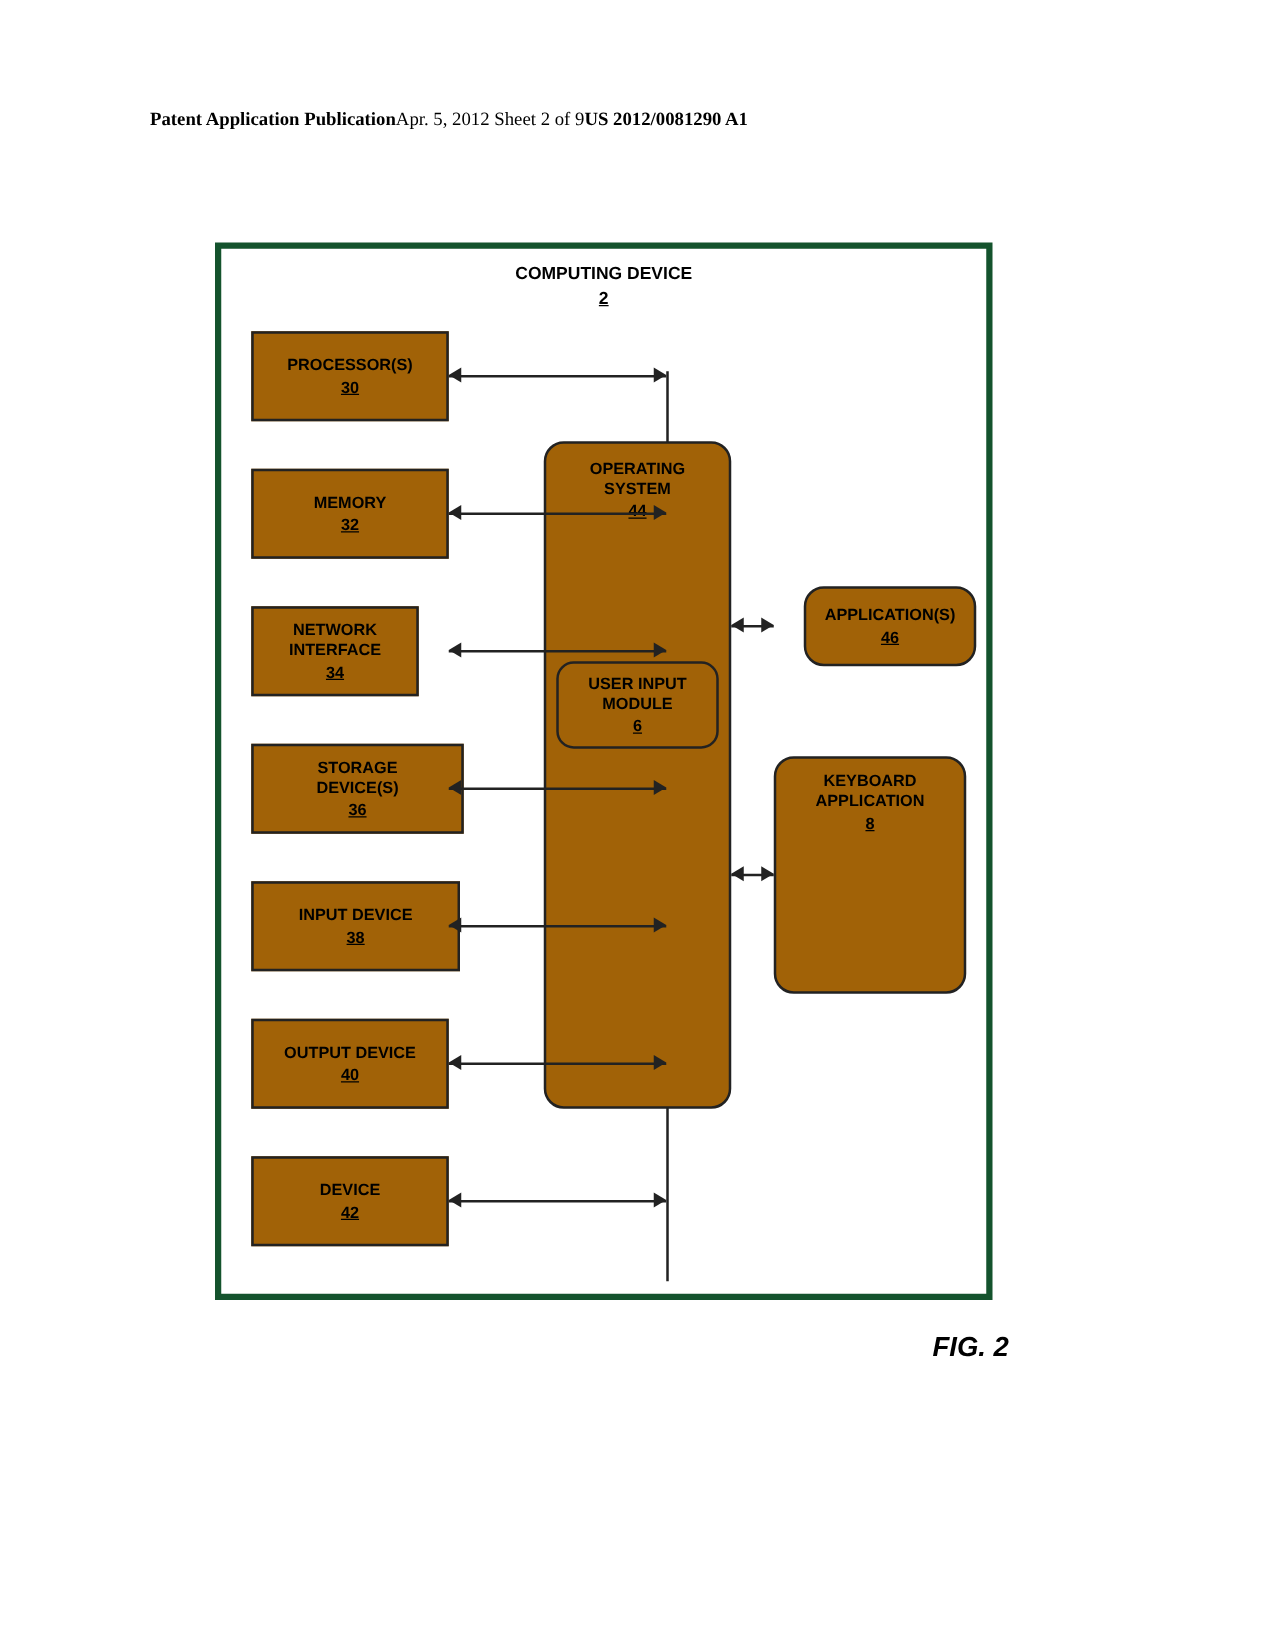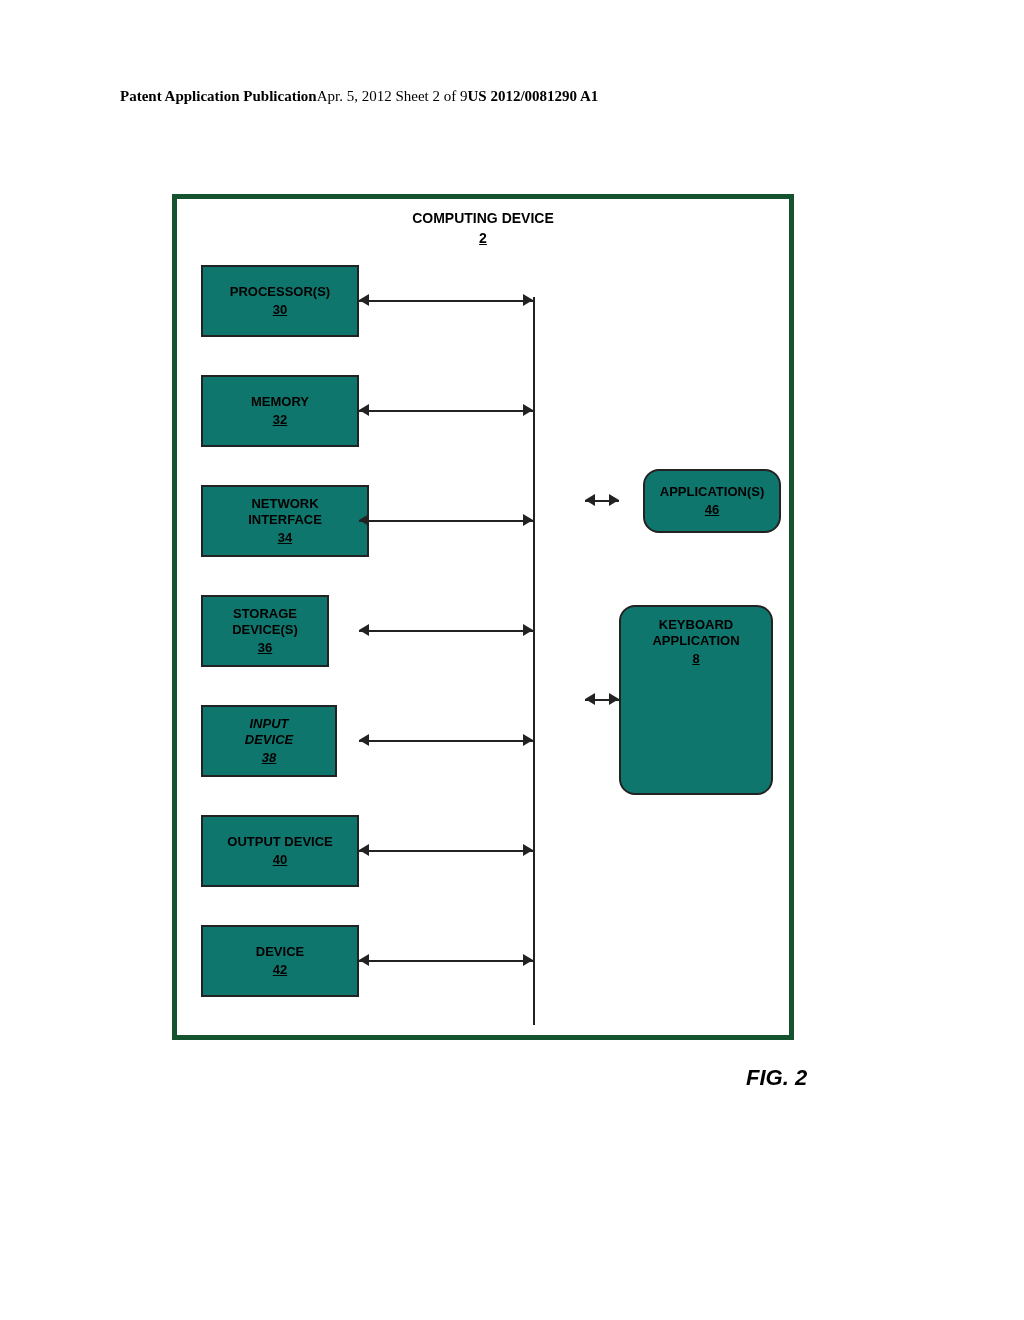--- a/index.html
+++ b/index.html
@@ -41,21 +41,21 @@
     font-weight: bold;
     font-size: 14px;
     line-height: 18px;
   }
   .outer-title .num { text-decoration: underline; display: inline-block; margin-top: 2px; }
 
   
   .box {
     position: absolute;
     border: 2px solid #222;
-    background: #0f766e;
+    background: #a16207;
     text-align: center;
     font-weight: bold;
     font-size: 13px;
     line-height: 16px;
     display: flex;
     flex-direction: column;
     align-items: center;
     justify-content: center;
     padding: 4px 22px;
   }
@@ -117,41 +117,49 @@
   <div class="bus"></div>
 
   <div class="box" style="left:24px; top:66px; width:158px; height:72px;">
     <span>PROCESSOR(S)</span>
     <span class="num">30</span>
   </div>
   <div class="box" style="left:24px; top:176px; width:158px; height:72px;">
     <span>MEMORY</span>
     <span class="num">32</span>
   </div>
-  <div class="box" style="left:24px; top:286px; width:168px; height:72px;">
+  <div class="box" style="left:24px; top:286px; width:134px; height:72px;">
     <span>NETWORK INTERFACE</span>
     <span class="num">34</span>
   </div>
-  <div class="box" style="left:24px; top:396px; width:128px; height:72px;">
+  <div class="box" style="left:24px; top:396px; width:170px; height:72px;">
     <span>STORAGE DEVICE(S)</span>
     <span class="num">36</span>
   </div>
-  <div class="box" style="left:24px; top:506px; width:136px; height:72px;font-style:italic;">
+  <div class="box" style="left:24px; top:506px; width:167px; height:72px;">
     <span>INPUT DEVICE</span>
     <span class="num">38</span>
   </div>
   <div class="box" style="left:24px; top:616px; width:158px; height:72px;">
     <span>OUTPUT DEVICE</span>
     <span class="num">40</span>
   </div>
   <div class="box" style="left:24px; top:726px; width:158px; height:72px;">
     <span>DEVICE</span>
     <span class="num">42</span>
   </div>
 
+  <div class="box rounded" style="left:258px; top:154px; width:150px; height:534px; justify-content:flex-start; padding-top:12px;">
+    <span>OPERATING SYSTEM</span>
+    <span class="num">44</span>
+    <div class="box rsmall" style="position:absolute; left:8px; top:174px; width:130px; height:70px;">
+      <span>USER INPUT MODULE</span>
+      <span class="num">6</span>
+    </div>
+  </div>
 
   <div class="box rounded" style="left:442px; top:270px; width:138px; height:64px;margin-left:24px;">
     <span>APPLICATION(S)</span>
     <span class="num">46</span>
   </div>
 
   <div class="box rounded" style="left:442px; top:406px; width:154px; height:190px; justify-content:flex-start; padding-top:10px;">
     <span>KEYBOARD APPLICATION</span>
     <span class="num">8</span>
   </div>

